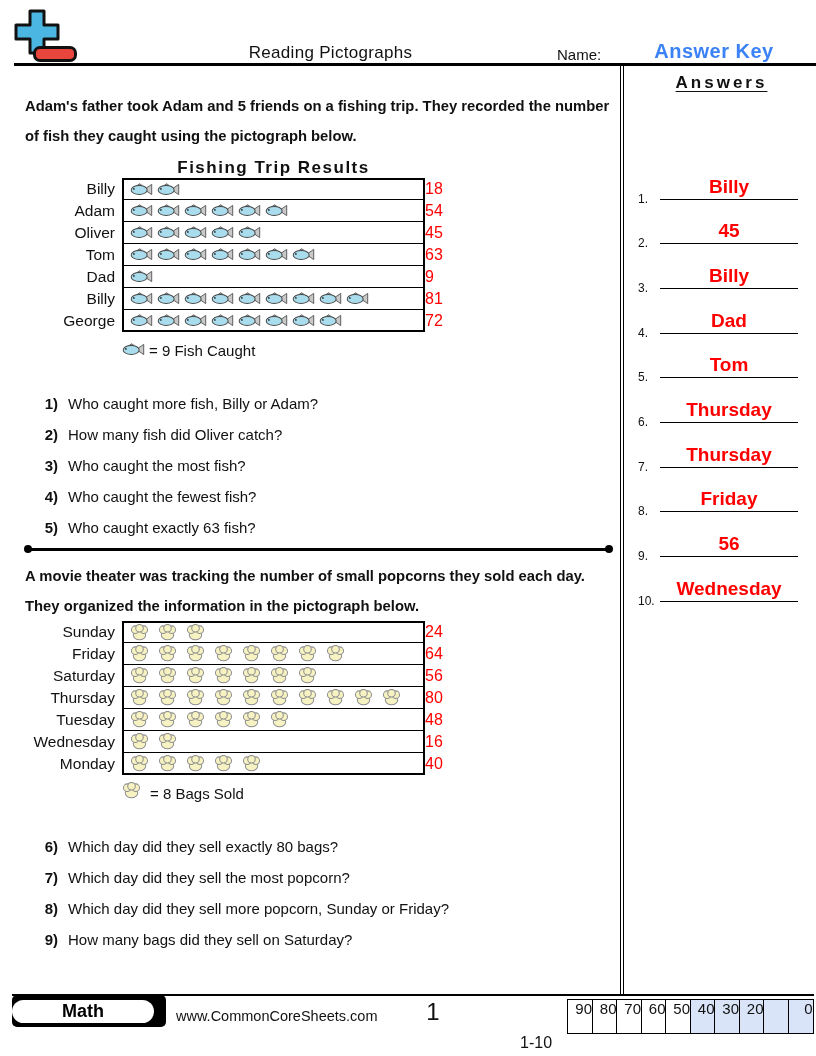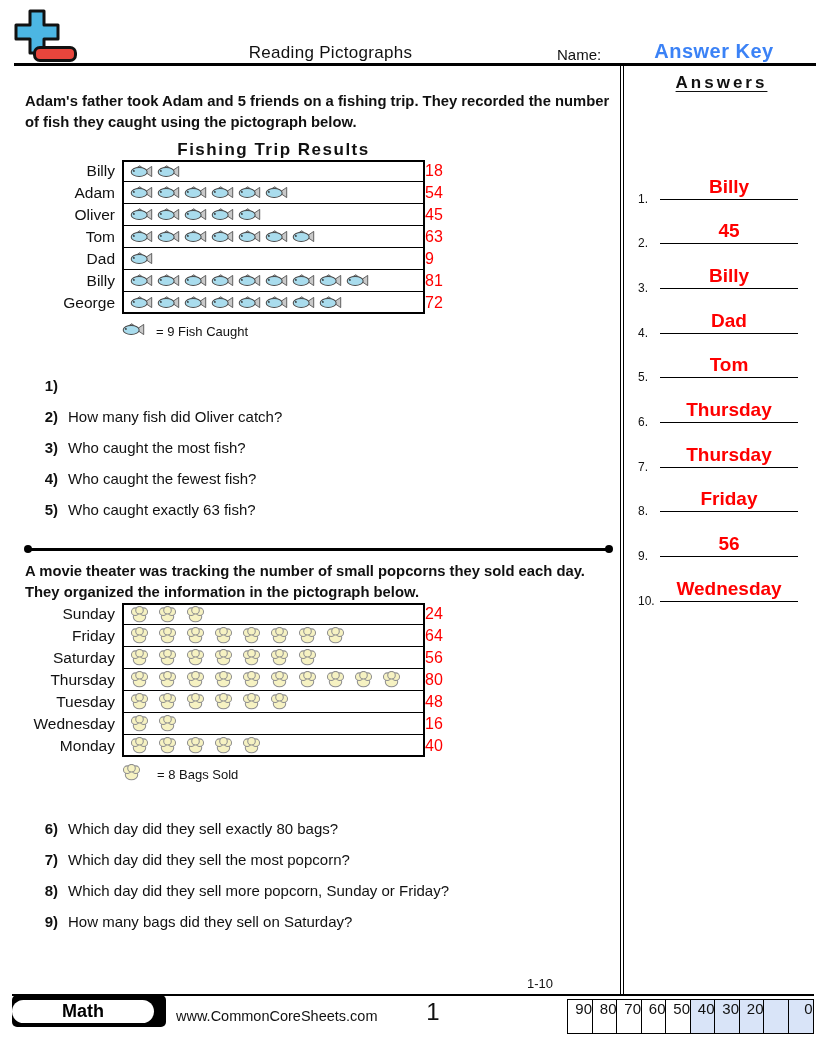--- a/index.html
+++ b/index.html
@@ -21,54 +21,54 @@
     border-left:4px double #000; }
   .answers-title { margin-top:7px; text-align:center; font-size:17px; font-weight:bold;
     letter-spacing:3px; text-decoration:underline; text-underline-offset:3px; }
   .answer-item { position:absolute; left:14px; width:166px; height:30px; }
   .answer-num { position:absolute; left:0; bottom:0; font-size:12px; width:20px; text-align:left; }
   .answer-line { margin-left:22px; width:138px; border-bottom:1.6px solid #000; text-align:center;
     font-size:19px; font-weight:bold; color:#fe0000; padding-bottom:1px; white-space:nowrap; }
 
   
   .worksheet-section { position:absolute; left:25px; width:588px; }
-  .intro { margin:0; font-size:14.8px; font-weight:bold; line-height:21px; }
+  .intro { margin:0; font-size:14.8px; font-weight:bold; line-height:30px; }
   .chart-title { margin:7px 0 0 97px; width:303px; text-align:center; font-size:17px;
     font-weight:bold; letter-spacing:1.5px; line-height:20px; }
   .pict-table { margin-top:0; }
   .pict-row { display:flex; height:22px; }
   .row-label { width:90px; padding-right:7px; text-align:right; font-size:15.5px; line-height:22px;
     white-space:nowrap; flex:none; }
   .row-box { width:303px; box-sizing:border-box; border-left:2.5px solid #000; border-right:2.5px solid #000;
     border-bottom:1.5px solid #000; display:flex; align-items:center; padding-left:6px; flex:none; }
   .pict-row:first-child .row-box { border-top:2.5px solid #000; }
   .pict-row:last-child .row-box { border-bottom:2.5px solid #000; }
   .row-value { color:#fe0000; font-size:16px; line-height:22px; }
   .icon-fish { width:23px; height:13px; margin-right:4px; flex:none; }
   .icon-popcorn { width:19px; height:17px; margin-right:9px; flex:none; }
-  .legend { margin:7px 0 0 97px; display:flex; align-items:center; gap:7px; font-size:13px; height:20px; }
+  .legend { margin:7px 0 0 97px; display:flex; align-items:flex-end; font-size:15px; height:20px; }
   .questions { margin-top:36px; }
   .question { display:flex; height:31px; align-items:flex-start; }
   .q-num { width:33px; text-align:right; font-weight:bold; font-size:15px; flex:none; }
   .q-text { margin-left:10px; font-size:15px; }
 
   
   .divider { position:absolute; left:25px; top:548px; width:587px; height:2.5px; background:#000; }
   .divider-dot { position:absolute; top:545px; width:8px; height:8px; border-radius:50%; background:#000; }
   .dot-left { left:24px; } .dot-right { left:605px; }
 
   
   .footer-rule { position:absolute; left:12px; top:994px; width:802px; height:2px; background:#000; }
   .math-badge { position:absolute; left:12px; top:995px; width:154px; height:32px; background:#000;
     border-radius:5px; display:flex; align-items:center; justify-content:flex-start; }
   .math-pill { width:142px; height:23px; background:#fff; border-radius:12px; text-align:center;
     font-size:18px; font-weight:bold; line-height:23px; color:#000; }
   .website { position:absolute; left:176px; top:1008px; font-size:14.5px; }
   .page-num { position:absolute; left:408px; top:998px; width:50px; text-align:center; font-size:24px; }
-  .score-range { position:absolute; left:520px; top:976px; width:40px; text-align:center; font-size:13px; }
+  .score-range { position:absolute; left:520px; top:1034px; width:40px; text-align:left; font-size:16px; }
   .score-table { position:absolute; left:567px; top:999px; display:flex; }
   .score-cell { width:26px; height:35px; box-sizing:border-box; border:1.5px solid #000; margin-left:-1.5px;
     text-align:right; font-size:15px; line-height:18px; background:#fff; }
   .score-cell:first-child { margin-left:0; }
 </style>
 </head>
 <body>
 
 <div class="page">
 
@@ -407,20 +407,21 @@
             <polygon points="15,7 23,1.5 23,12.5" fill="#c9c9c9" stroke="#555" stroke-width="1"></polygon>
             <path d="M6.5,3.2 L10,0.8 L12.8,2.8 Z" fill="#9a9a9a" stroke="#555" stroke-width="0.9"></path>
             <ellipse cx="9.5" cy="7.5" rx="8.6" ry="4.8" fill="#a9dced" stroke="#4a4a4a" stroke-width="1.1"></ellipse>
             <circle cx="3.8" cy="6.4" r="0.9" fill="#222"></circle>
           </svg></span>
       <span>= 9 Fish Caught</span>
     </div>
     <div class="questions">
         <div class="question">
           <span class="q-num">1)</span>
+          <span class="q-text">Who caught more fish, Billy or Adam?</span>
         </div>
         <div class="question">
           <span class="q-num">2)</span>
           <span class="q-text">How many fish did Oliver catch?</span>
         </div>
         <div class="question">
           <span class="q-num">3)</span>
           <span class="q-text">Who caught the most fish?</span>
         </div>
         <div class="question">

